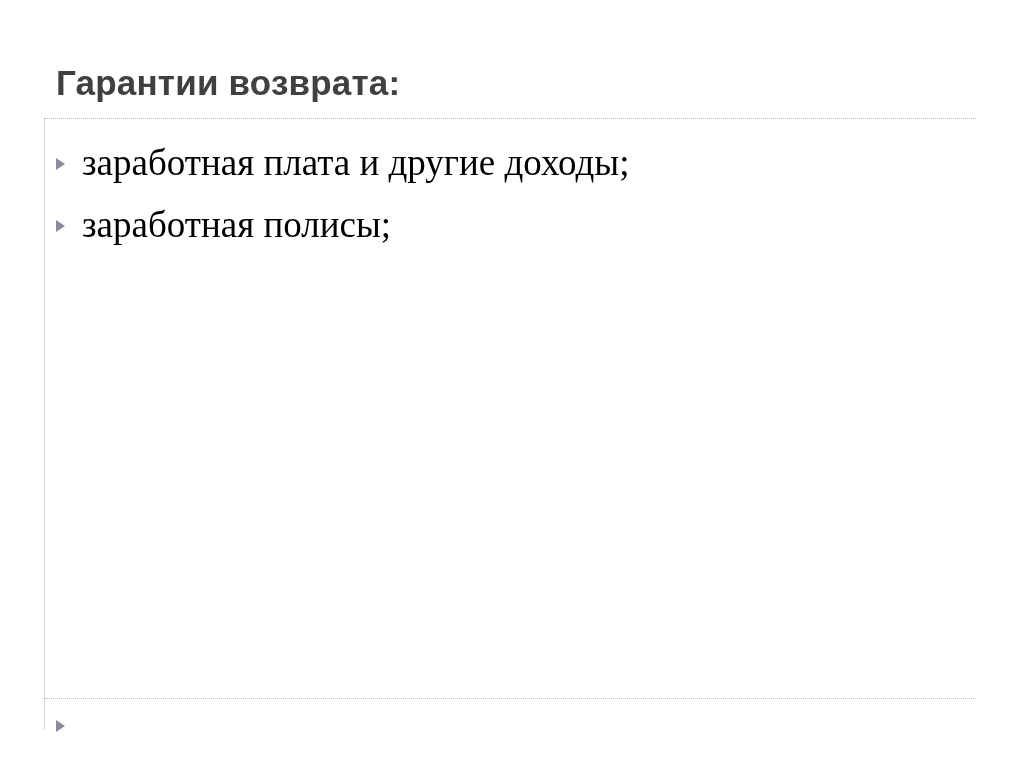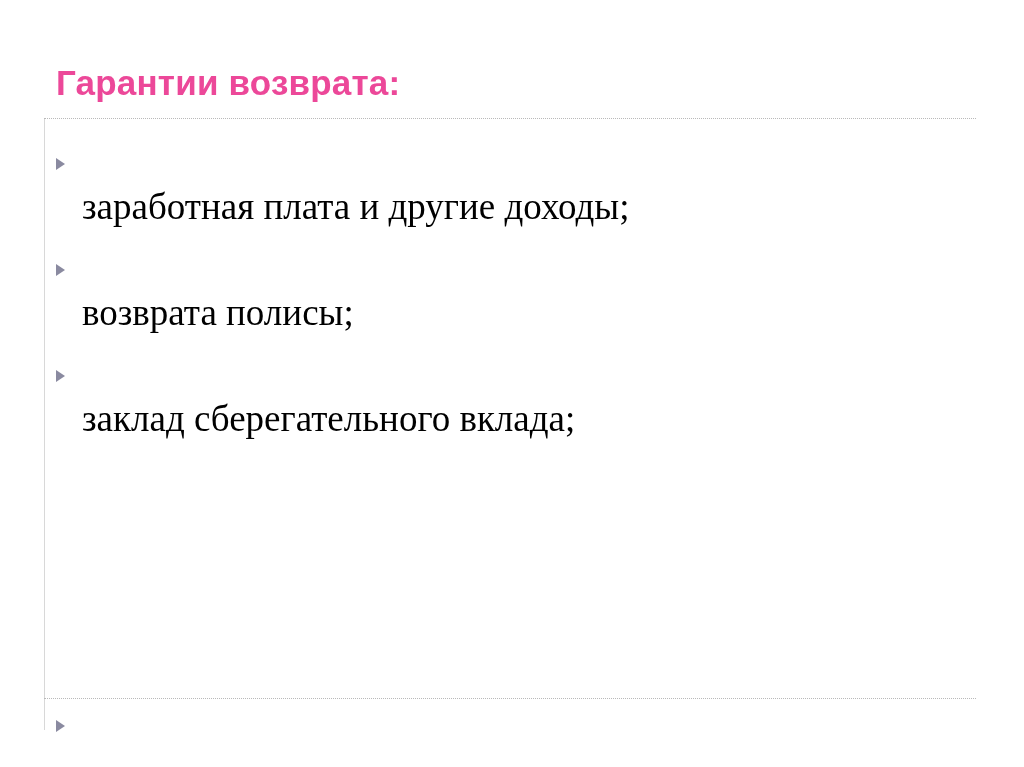--- a/index.html
+++ b/index.html
@@ -35,21 +35,21 @@
     left: 56px;
     top: 62px;
     width: 920px;
   }
   .title-text {
     font-family: "Liberation Sans", sans-serif;
     font-weight: bold;
     font-size: 35px;
     line-height: 42px;
     letter-spacing: 0.2px;
-    color: #ec4899;
+    color: #404040;
     white-space: nowrap;
   }
   .title-divider {
     position: absolute;
     left: 44px;
     top: 118px;
     width: 932px;
     height: 0;
     border-top: 1px dotted #b9b9b9;
   }
@@ -86,21 +86,21 @@
     border-top: 6px solid transparent;
     border-bottom: 6px solid transparent;
   }
   .bullet-text {
     flex: 1 1 auto;
     font-family: "Liberation Serif", serif;
     font-size: 37px;
     line-height: 46px;
     color: #000000;
   }
-  .indent-1 { text-indent: 0; margin-top: 44px; }
+  .indent-1 { text-indent: 0; }
   .trailing-bullet {
     position: absolute;
     left: 56px;
     top: 718px;
     width: 40px;
   }
   .trailing-bullet .tri {
     border-left-color: #8a8aa0;
   }
 </style>
@@ -120,27 +120,23 @@
   <div class="body-block">
 
     <div class="bullet-row">
       <span class="bullet-marker"><span class="tri"></span></span>
       <span class="bullet-text indent-1">заработная плата и другие доходы;</span>
     </div>
 
 
     <div class="bullet-row">
       <span class="bullet-marker"><span class="tri"></span></span>
-      <span class="bullet-text indent-1"> возврата полисы;</span>
+      <span class="bullet-text indent-1"> заработная полисы;</span>
     </div>
 
-    <div class="bullet-row">
-      <span class="bullet-marker"><span class="tri"></span></span>
-      <span class="bullet-text indent-1"> заклад сберегательного вклада;</span>
-    </div>
 
 
   </div>
 
   <div class="bottom-divider"></div>
 
   <div class="trailing-bullet"><span class="tri"></span></div>
 
 </div>
 

